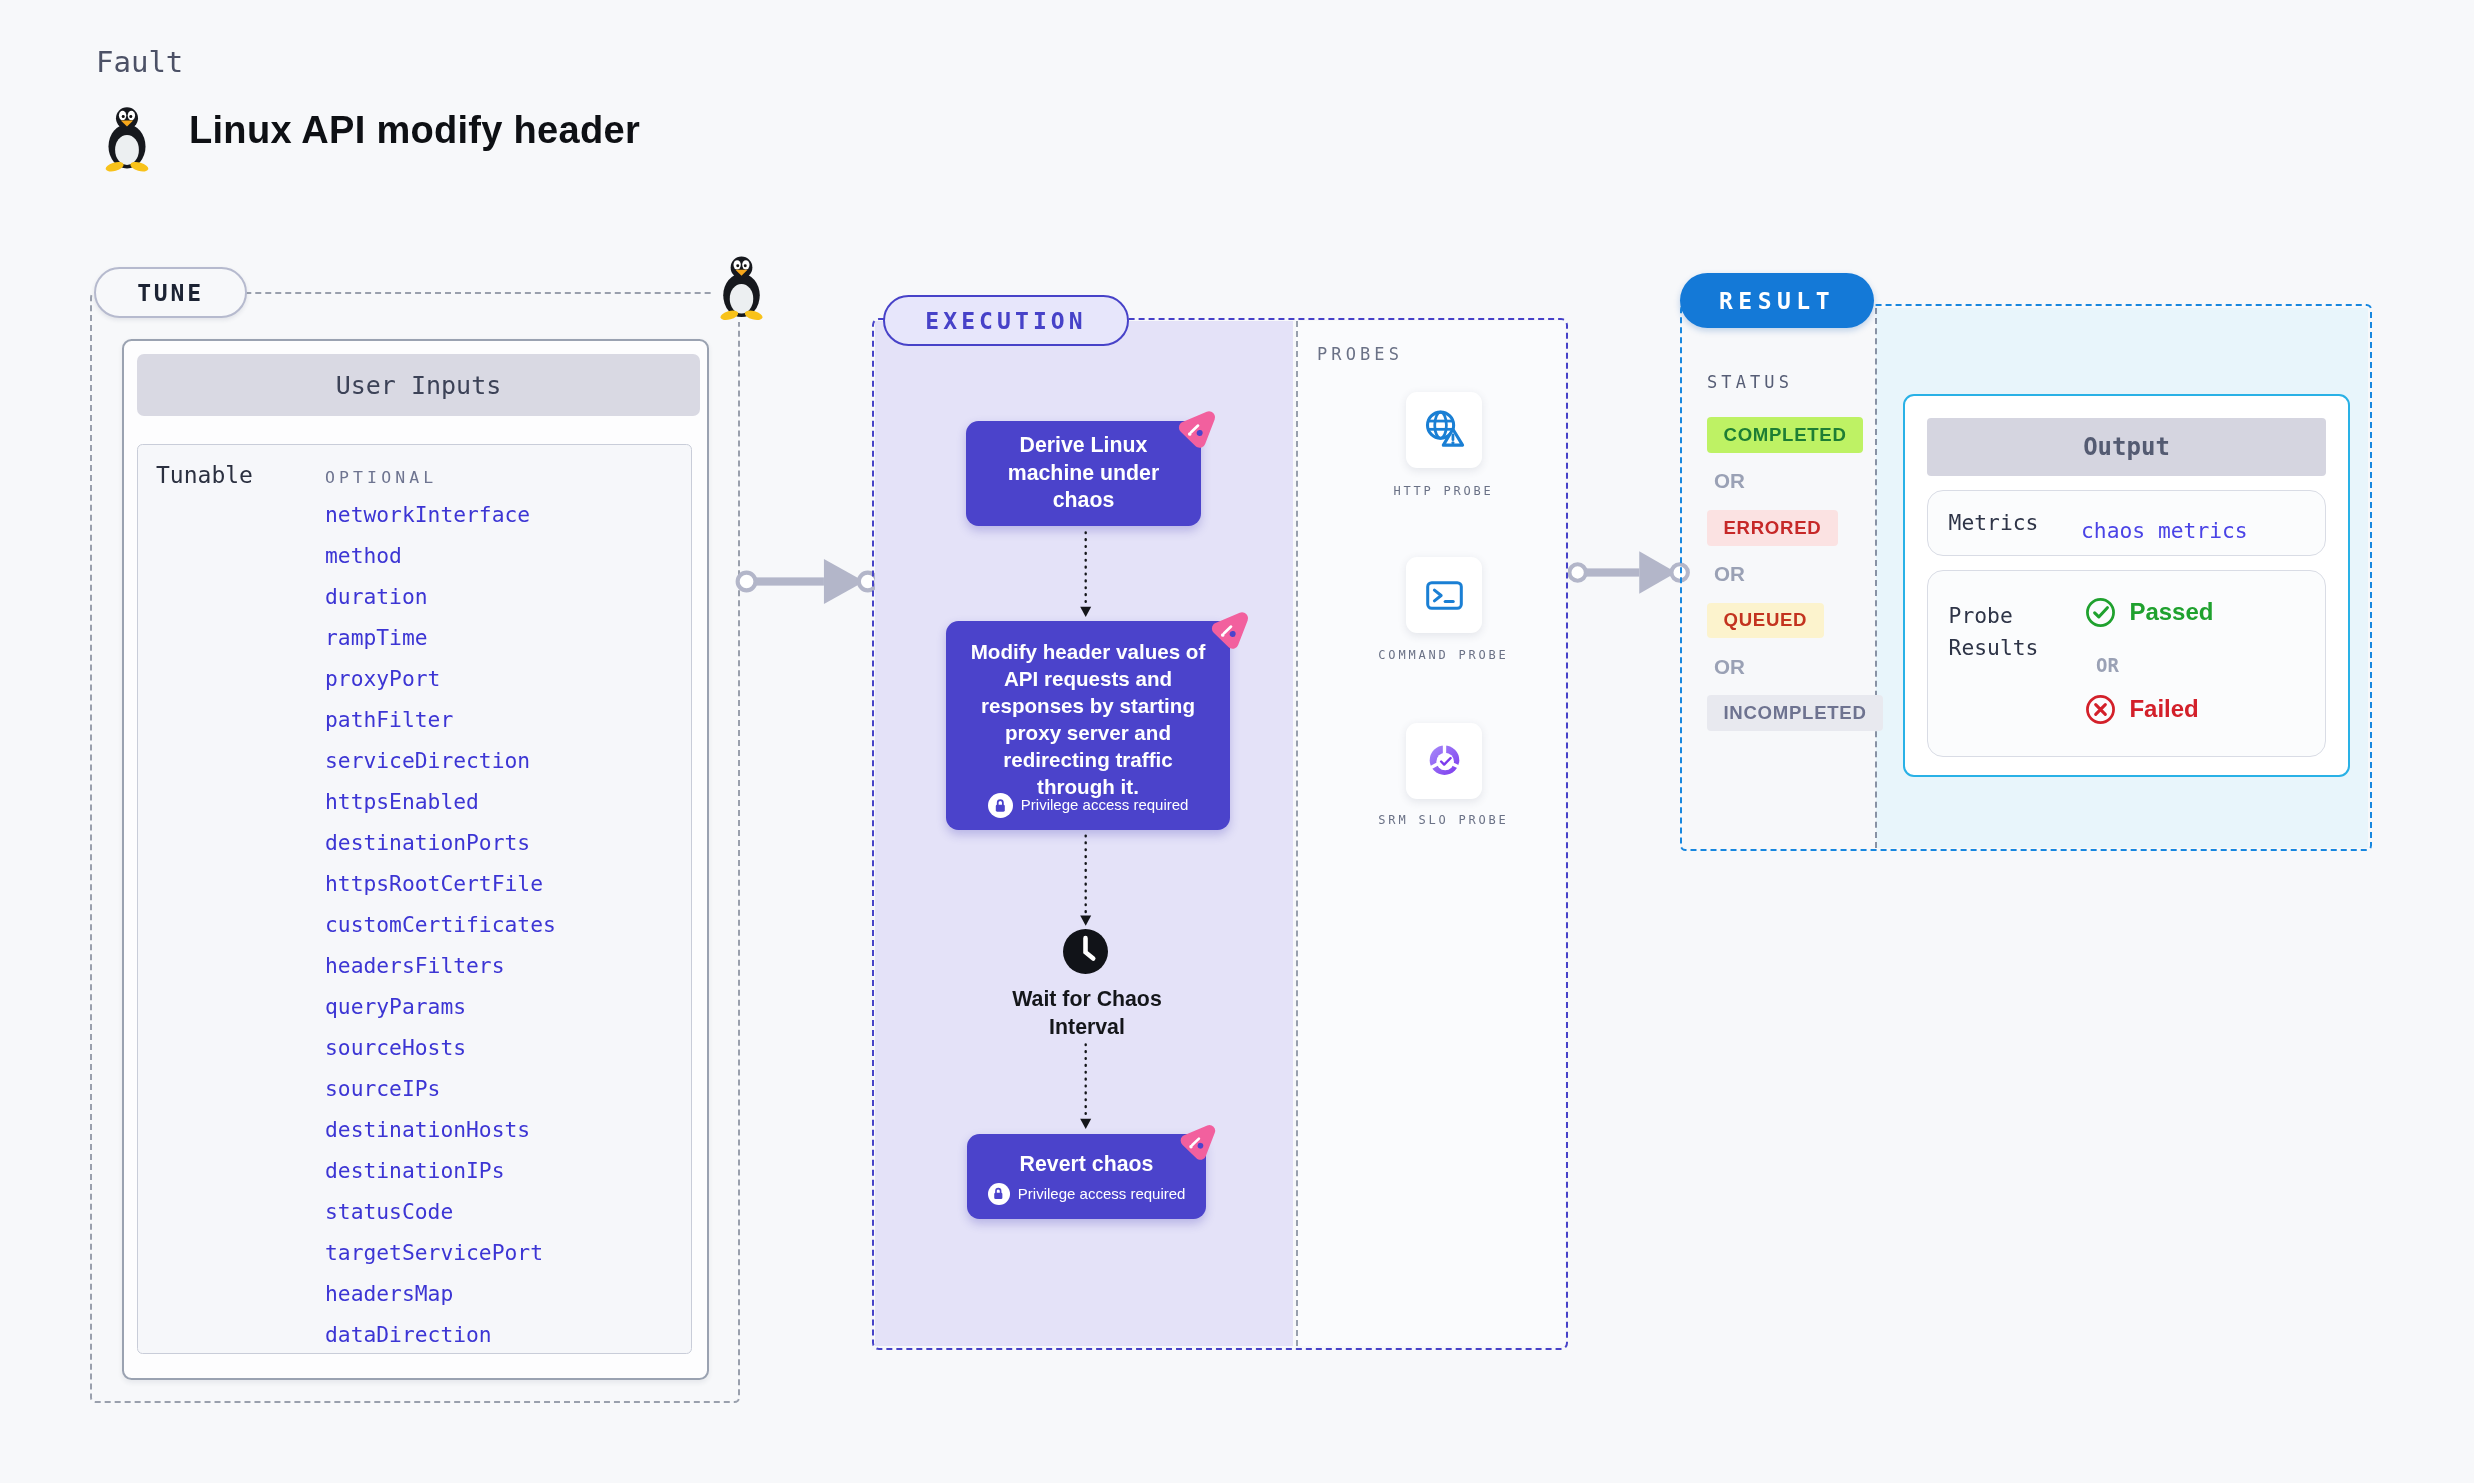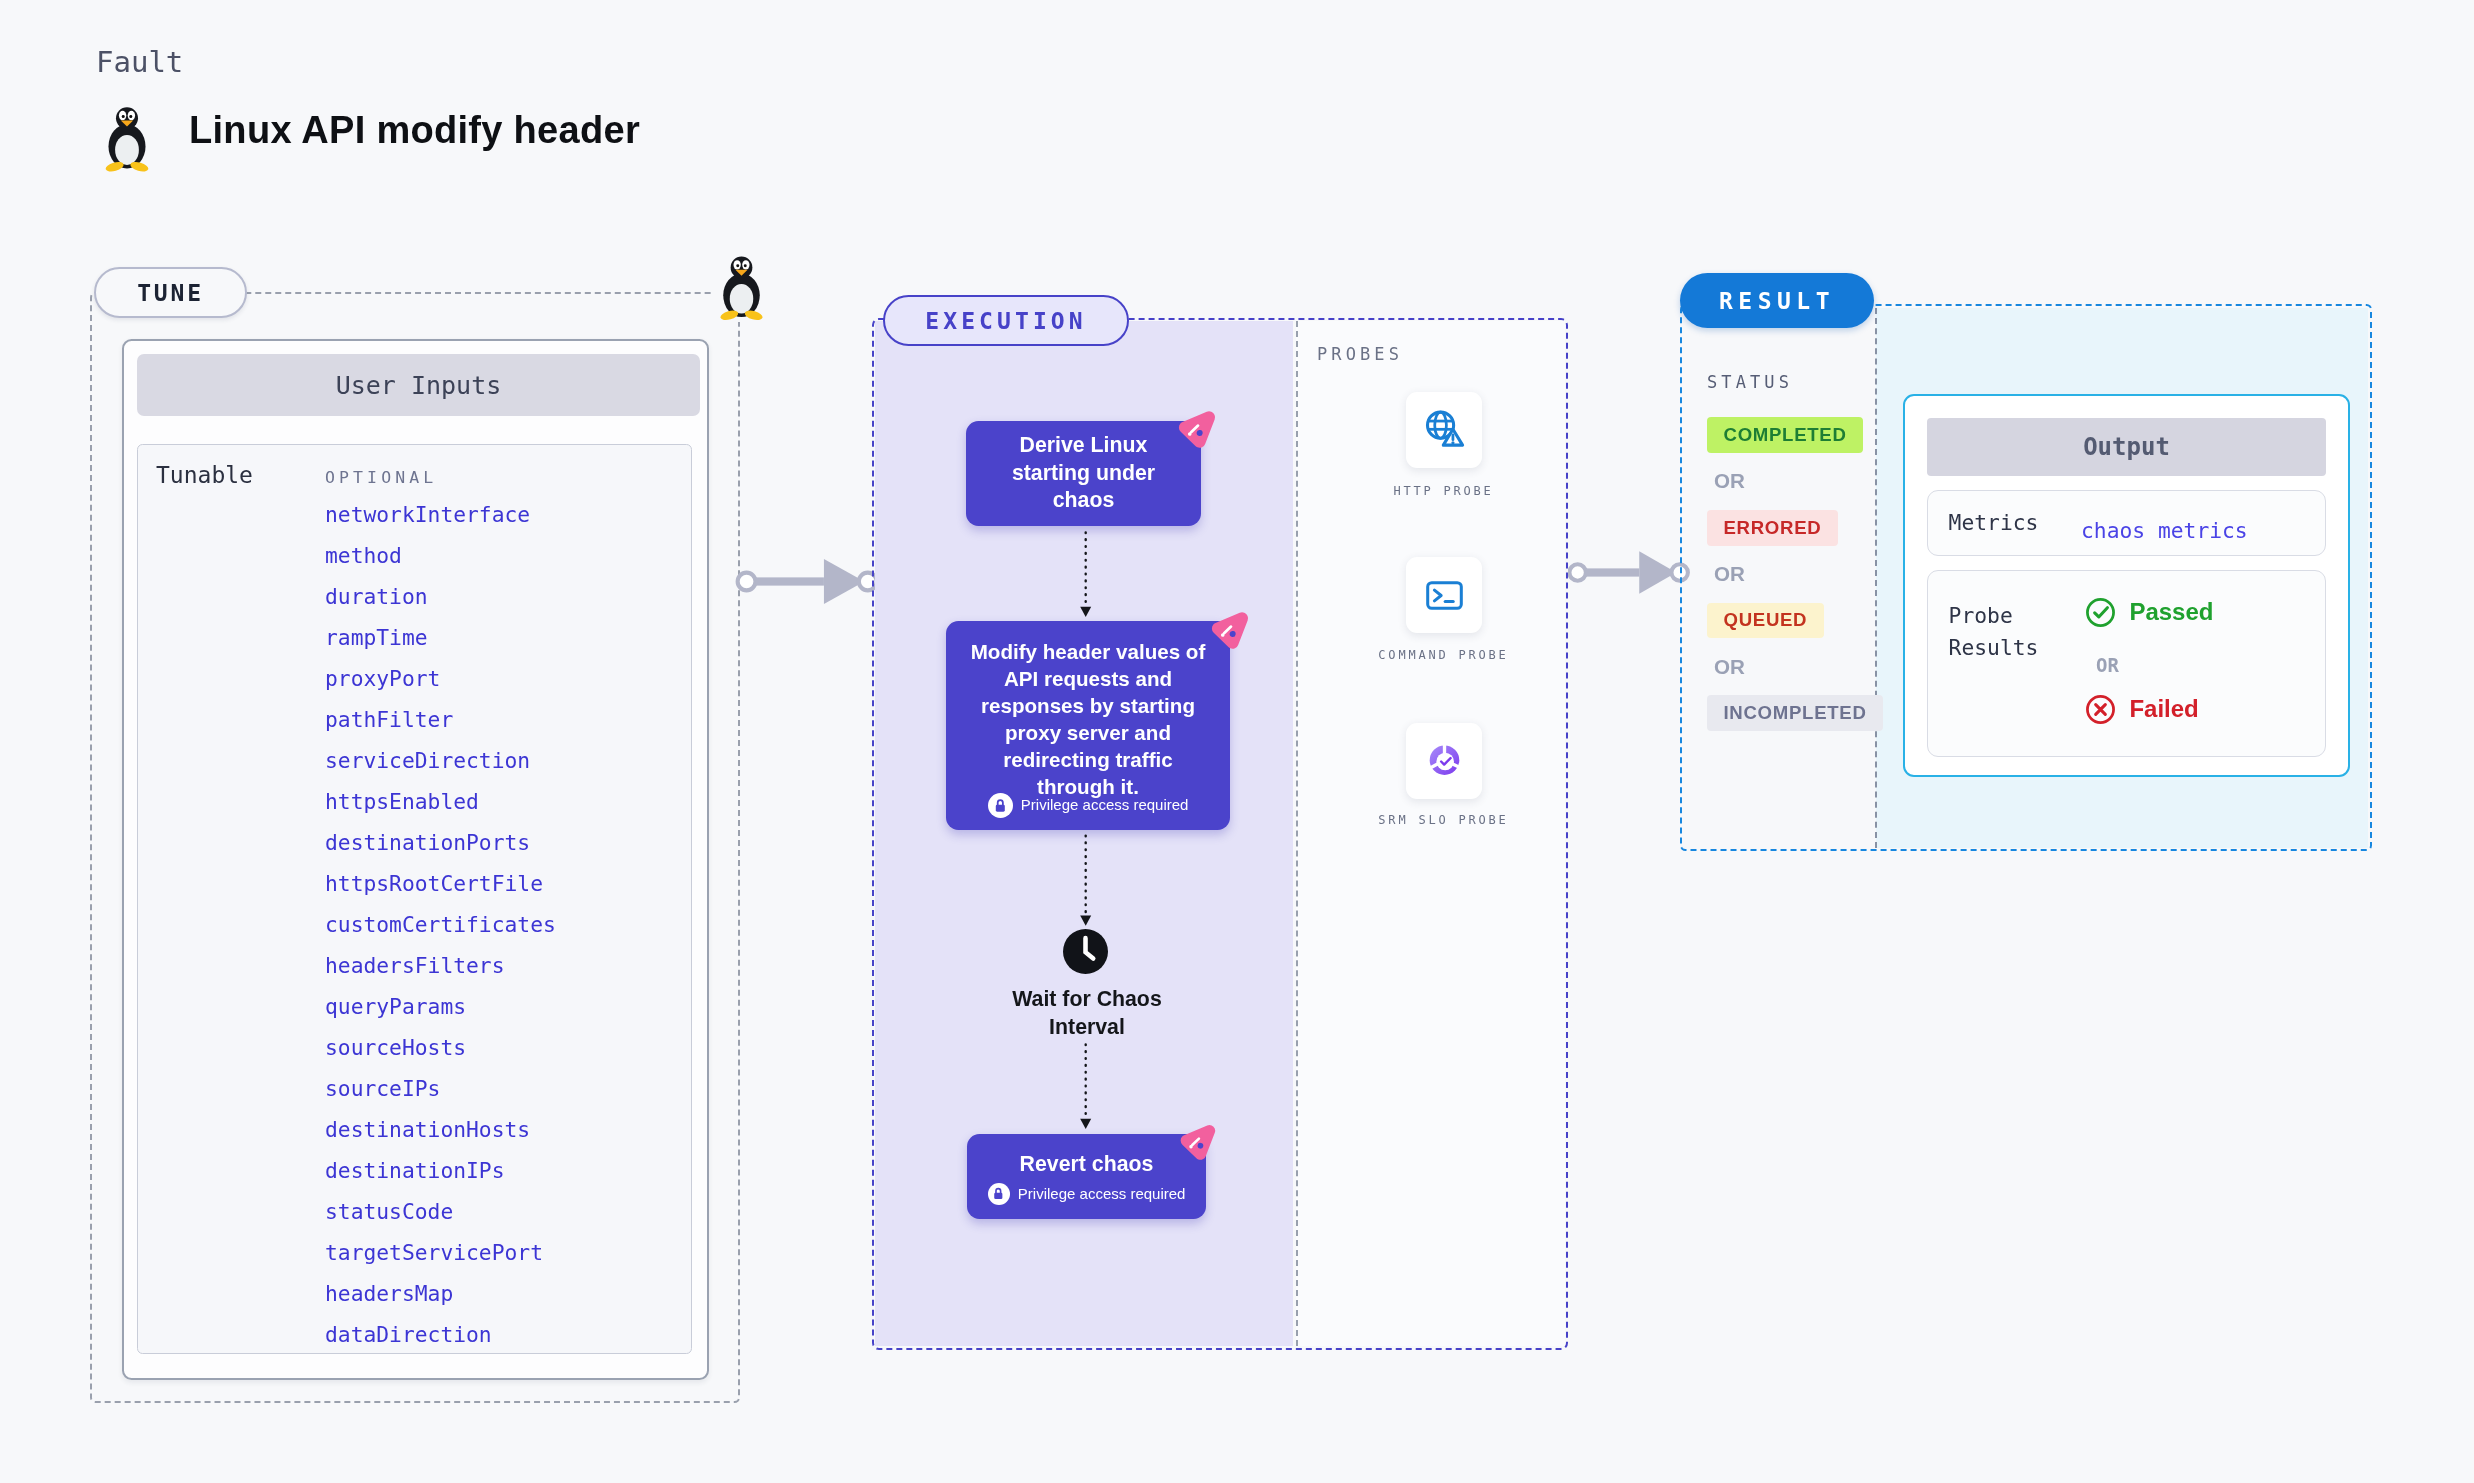--- a/index.html
+++ b/index.html
@@ -101,21 +101,21 @@
   .badge-completed{background:#bef264;color:#1e7e34;}
   .badge-errored{background:#fbe2e2;color:#c62828;}
   .badge-queued{background:#fcf3cd;color:#c3331f;}
   .badge-incompleted{background:#e8e9ef;color:#6e7390;}
   .or{font-size:20.6px;font-weight:600;color:var(--or);margin:16.5px 0 16.5px 6.9px;}
 
   .output-box{left:1903px;top:394px;width:447px;height:383px;background:#fff;border:2.8px solid var(--output-border);
               border-radius:11px;}
   .output-header{margin:22px 22px 0;height:58px;background:#d5d5e0;border-radius:4.1px;display:flex;
                  align-items:center;justify-content:center;font-size:24px;font-weight:bold;color:#545b72;}
-  .output-row{margin:13.8px 22px 0;border:1.4px solid #d9dce5;border-radius:11px;background:#fbfcfd;position:relative;}
+  .output-row{margin:13.8px 22px 0;border:1.4px solid #d9dce5;border-radius:16px;background:#fbfcfd;position:relative;}
   .metrics-row{height:66px;display:flex;align-items:center;}
   .metrics-label{padding-left:20.6px;width:153px;font-size:21.3px;color:#2e3447;}
   .metrics-value{font-size:21.3px;color:#4a43e6;margin-top:16px;}
   .probe-results-row{height:187px;}
   .probe-results-label{position:absolute;left:20.6px;top:29px;width:117px;font-size:21.3px;color:#2e3447;line-height:1.5;}
   .verdict{position:absolute;display:flex;align-items:center;gap:12.4px;font-size:24px;font-weight:bold;}
   .verdict-passed{left:156px;top:25px;color:#1fa12e;}
   .verdict-failed{left:156px;top:122px;color:#d3202a;}
   .or-small{position:absolute;left:168px;top:83px;font-size:19px;font-weight:600;color:var(--or);}
 </style>
@@ -220,21 +220,21 @@
     <circle cx="193" cy="46" r="13" fill="#fff" stroke="#b3b6c9" stroke-width="6"></circle>
   </svg>
 
   <div class="abs exec-fill"></div>
   <div class="abs probes-fill"></div>
   <div class="abs exec-rect"></div>
   <div class="abs probes-sep"></div>
   <div class="abs pill exec-pill mono">EXECUTION</div>
 
   <div class="abs chaos-box derive-box">
-    <span>Derive Linux starting under chaos</span>
+    <span>Derive Linux machine under chaos</span>
   </div>
   <svg class="abs pink-icon" style="left:1173px;top:405px" viewBox="0 0 60 60">
       <use href="#chaos-pink"></use>
     </svg>
 
   <svg class="abs dotted-arrow" style="left:1074px;top:531px" width="23.4" height="88" viewBox="0 0 34 128">
     <line x1="17" y1="2" x2="17" y2="108"></line>
       <polygon points="9,110 25,110 17,125"></polygon>
   </svg>
 

